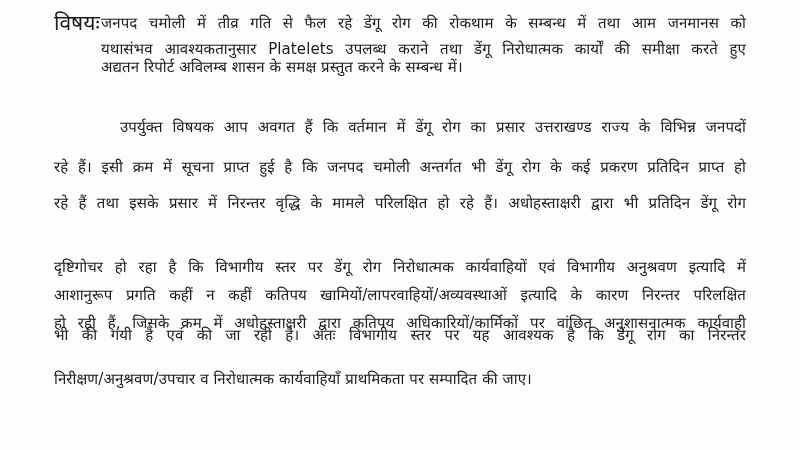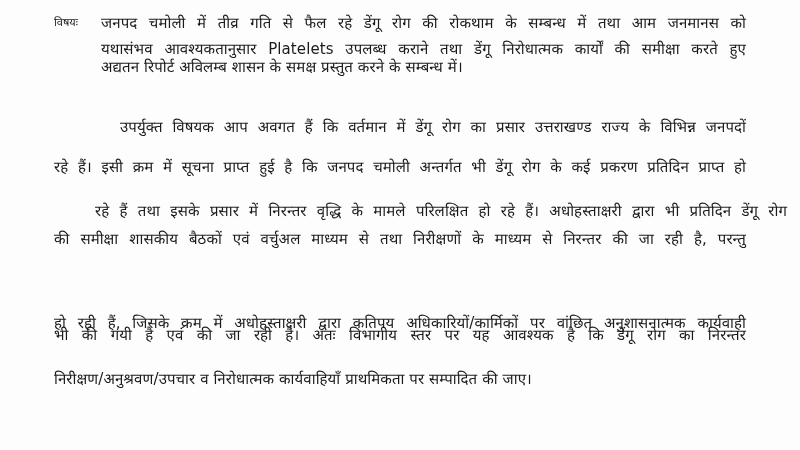--- a/index.html
+++ b/index.html
@@ -27,21 +27,21 @@
     position: absolute;
     white-space: nowrap;
     font-size: 15px;
     line-height: 22px;
     letter-spacing: 0.1px;
   }
   .subject-label {
     position: absolute;
     left: 54px;
     top: 12px;
-    font-size: 11px;
+    font-size: 21px;
     line-height: 22px;
   }
   .subj { left: 101px; }
   .body { left: 54px; }
   .indent { left: 120px; }
   .indent2 { left: 78px; }
   .justify {
     text-align: justify;
     text-align-last: justify;
   }
@@ -52,20 +52,21 @@
 <div class="page">
 
   <div class="subject-label">विषयः</div>
 
   <div class="line subj justify" style="top:12px;width:645px;">जनपद चमोली में तीव्र गति से फैल रहे डेंगू रोग की रोकथाम के सम्बन्ध में तथा आम जनमानस को</div>
   <div class="line subj justify" style="top:38px;width:645px;">यथासंभव आवश्यकतानुसार Platelets उपलब्ध कराने तथा डेंगू निरोधात्मक कार्यों की समीक्षा करते हुए</div>
   <div class="line subj" style="top:56px;">अद्यतन रिपोर्ट अविलम्ब शासन के समक्ष प्रस्तुत करने के सम्बन्ध में।</div>
 
   <div class="line indent justify" style="top:116px;width:626px;">उपर्युक्त विषयक आप अवगत हैं कि वर्तमान में डेंगू रोग का प्रसार उत्तराखण्ड राज्य के विभिन्न जनपदों</div>
   <div class="line body justify" style="top:156px;width:692px;">रहे हैं। इसी क्रम में सूचना प्राप्त हुई है कि जनपद चमोली अन्तर्गत भी डेंगू रोग के कई प्रकरण प्रतिदिन प्राप्त हो</div>
-  <div class="line body justify" style="top:200px;width:692px;margin-left:41px;">रहे हैं तथा इसके प्रसार में निरन्तर वृद्धि के मामले परिलक्षित हो रहे हैं। अधोहस्ताक्षरी द्वारा भी प्रतिदिन डेंगू रोग</div>
-  <div class="line body justify" style="top:228px;width:692px;">की समीक्षा शासकीय बैठकों एवं वर्चुअल माध्यम से तथा निरीक्षणों के माध्यम से निरन्तर की जा रही है, परन्तु</div>
+  <div class="line body justify" style="top:192px;width:692px;">रहे हैं तथा इसके प्रसार में निरन्तर वृद्धि के मामले परिलक्षित हो रहे हैं। अधोहस्ताक्षरी द्वारा भी प्रतिदिन डेंगू रोग</div>
+  <div class="line body justify" style="top:256px;width:692px;">दृष्टिगोचर हो रहा है कि विभागीय स्तर पर डेंगू रोग निरोधात्मक कार्यवाहियों एवं विभागीय अनुश्रवण इत्यादि में</div>
+  <div class="line body justify" style="top:284px;width:692px;">आशानुरूप प्रगति कहीं न कहीं कतिपय खामियों/लापरवाहियों/अव्यवस्थाओं इत्यादि के कारण निरन्तर परिलक्षित</div>
   <div class="line body justify" style="top:312px;width:692px;">हो रही हैं, जिसके क्रम में अधोहस्ताक्षरी द्वारा कतिपय अधिकारियों/कार्मिकों पर वांछित अनुशासनात्मक कार्यवाही</div>
   <div class="line body justify" style="top:324px;width:692px;">भी की गयी है एवं की जा रही है। अतः विभागीय स्तर पर यह आवश्यक है कि डेंगू रोग का निरन्तर</div>
   <div class="line body" style="top:368px;">निरीक्षण/अनुश्रवण/उपचार व निरोधात्मक कार्यवाहियाँ प्राथमिकता पर सम्पादित की जाए।</div>
 
 
 </div>
 
 </body></html>

